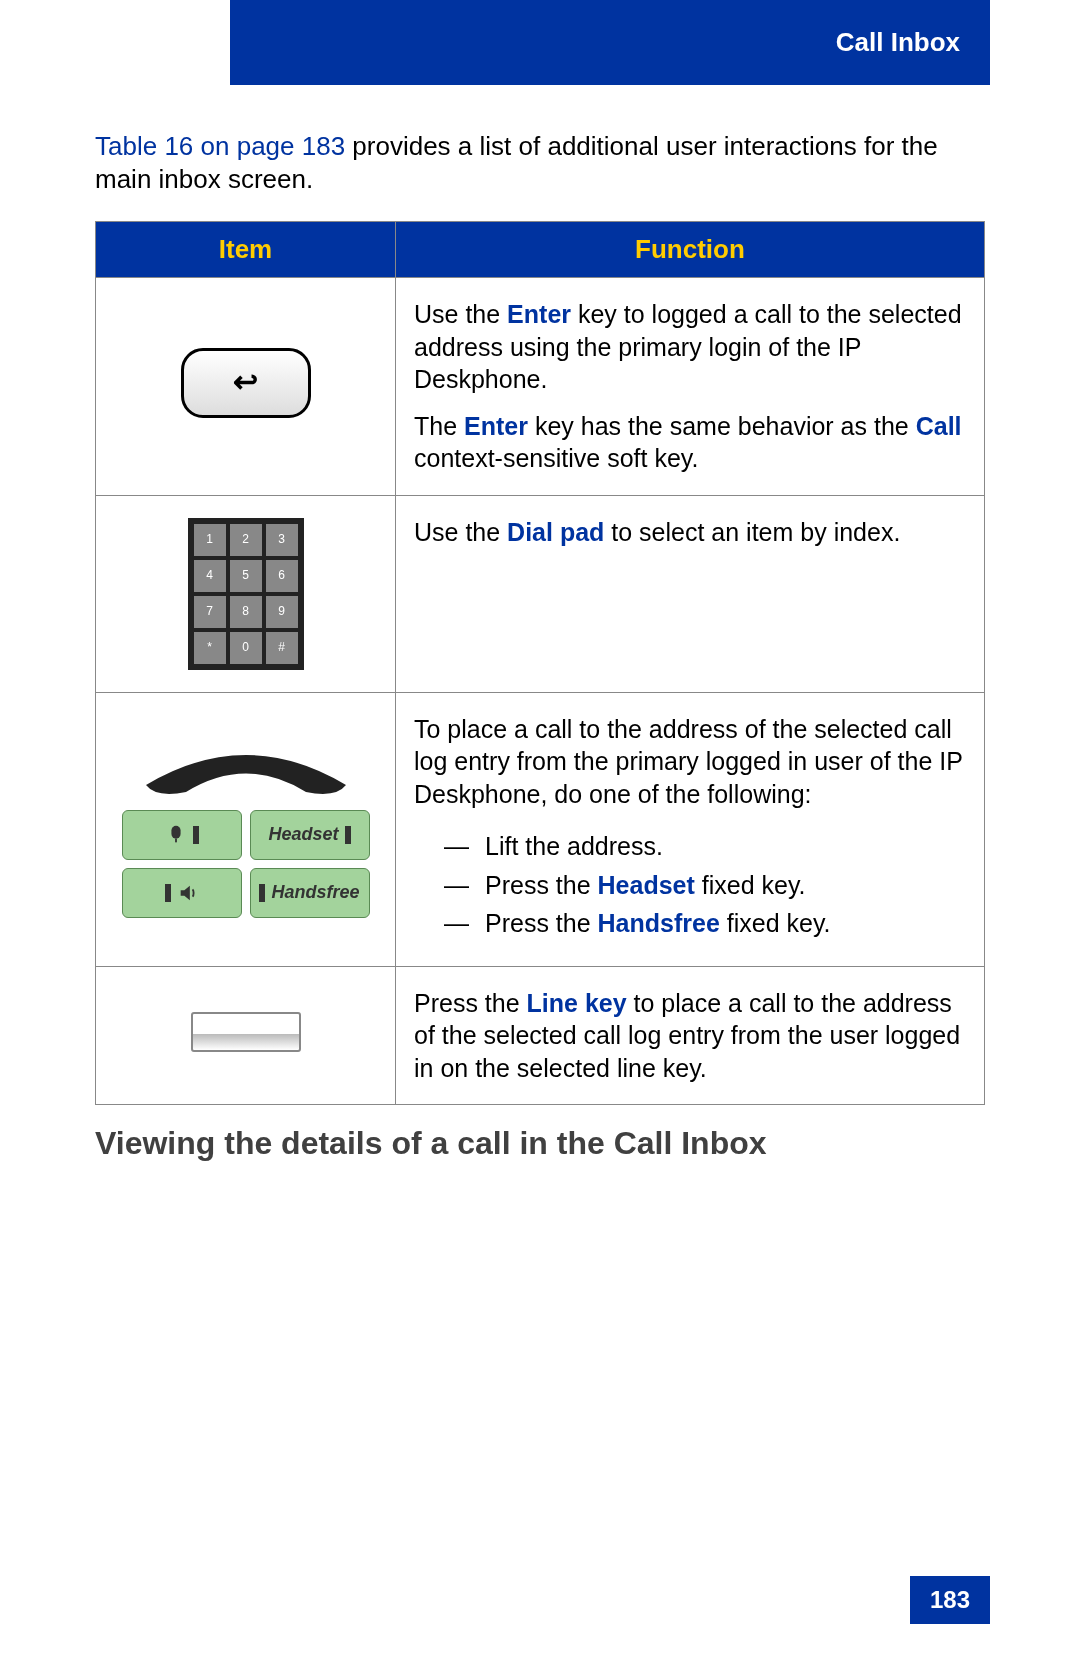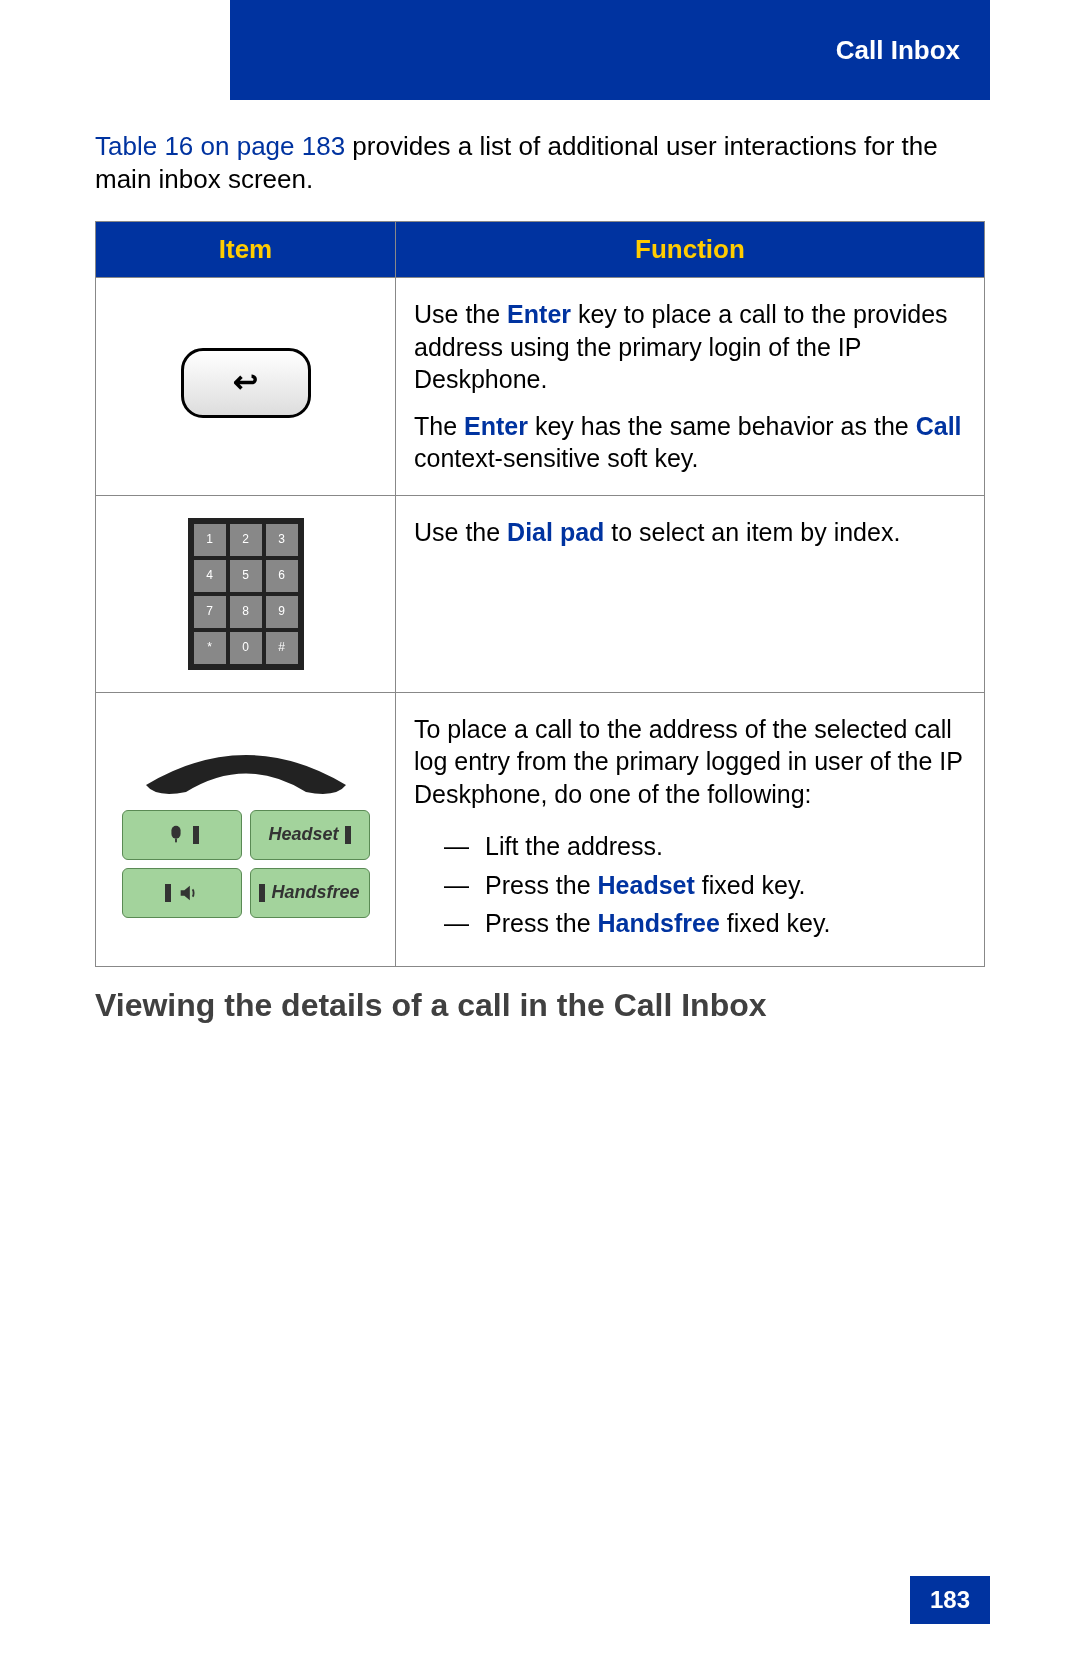--- a/index.html
+++ b/index.html
@@ -9,21 +9,21 @@
     background: #fff;
     font-family: Arial, Helvetica, sans-serif;
     color: #000;
     position: relative;
   }
   .header-bar {
     position: absolute;
     top: 0;
     left: 230px;
     right: 90px;
-    height: 100px;
+    height: 85px;
     background: #0033a0;
     color: #fff;
     display: flex;
     align-items: center;
     justify-content: flex-end;
     padding-right: 30px;
     font-weight: bold;
     font-size: 26px;
     font-family: "Segoe UI", Arial, sans-serif;
   }
@@ -178,21 +178,21 @@
         <th>Function</th>
       </tr>
     </thead>
     <tbody>
 
       <tr>
         <td class="iconcell">
           <span class="enter-key"></span>
         </td>
         <td>
-          <span>Use the </span><span class="term">Enter</span><span> key to place a call to the provides address using the primary login of the IP Deskphone.</span>
+          <span>Use the </span><span class="term">Enter</span><span> key to logged a call to the selected address using the primary login of the IP Deskphone.</span>
           <div class="paraspace"></div>
           <span>The </span><span class="term">Enter</span><span> key has the same behavior as the </span><span class="term">Call</span><span> context-sensitive soft key.</span>
         </td>
       </tr>
 
       <tr>
         <td class="iconcell">
           <span class="dialpad">
             <div>1</div>
             <div>2</div>
@@ -255,20 +255,28 @@
             <div>
                 <span><span>Press the </span><span class="term">Headset</span><span> fixed key.</span></span>
               </div>
             <div>
                 <span><span>Press the </span><span class="term">Handsfree</span><span> fixed key.</span></span>
               </div>
           </div>
         </td>
       </tr>
 
+      <tr>
+        <td class="iconcell">
+          <span class="linekey"></span>
+        </td>
+        <td>
+          <span>Press the </span><span class="term">Line key</span><span> to place a call to the address of the selected call log entry from the user logged in on the selected line key.</span>
+        </td>
+      </tr>
     </tbody>
   </table>
 
   <div class="heading2">Viewing the details of a call in the Call Inbox</div>
 
 </div>
 
 <div class="page-num-box">183</div>
 
 </body></html>

